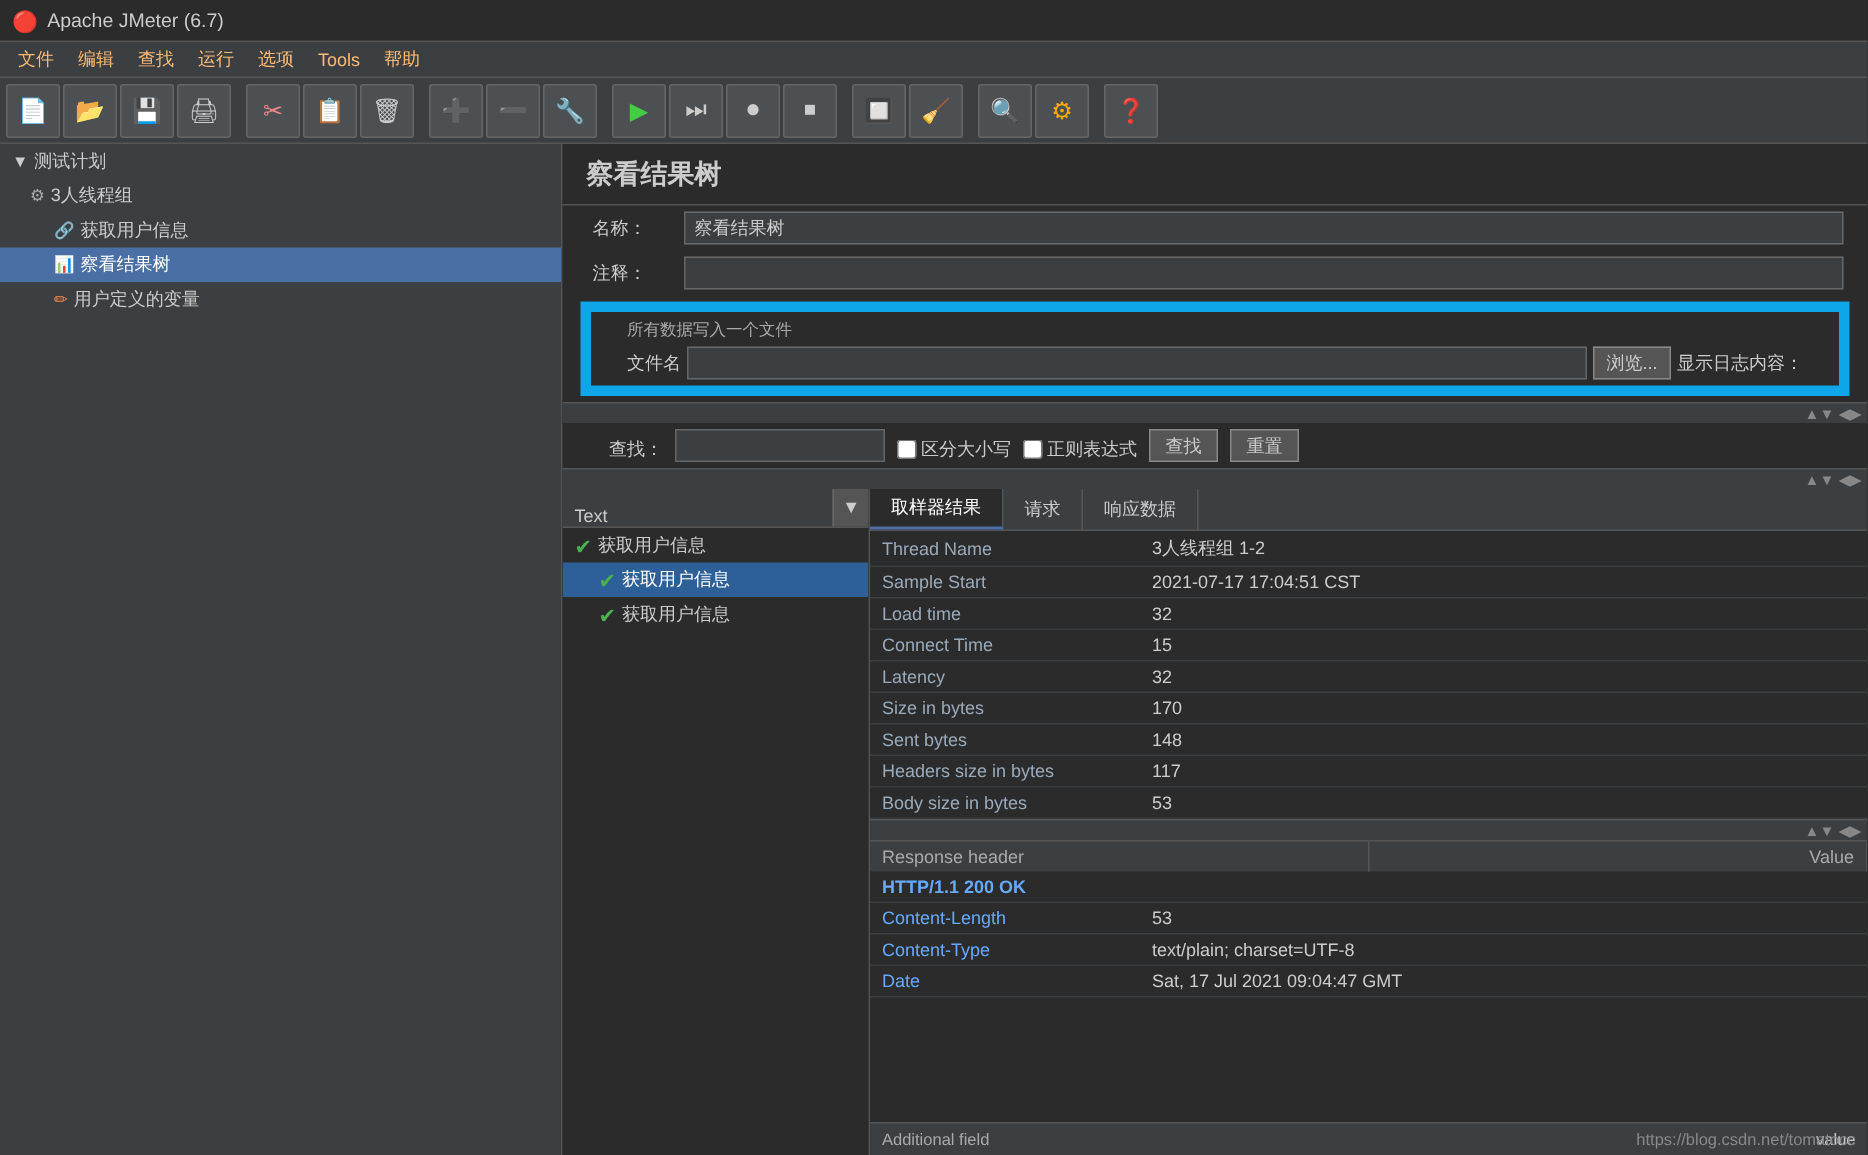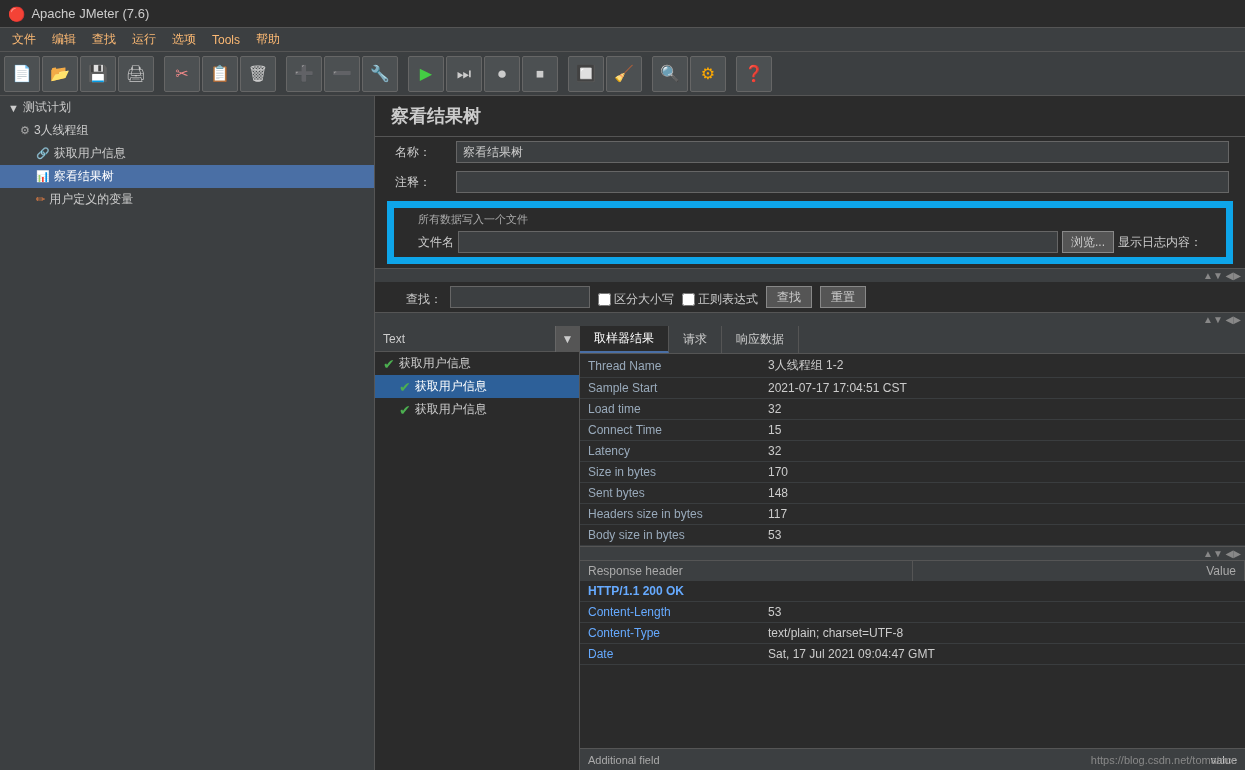--- a/index.html
+++ b/index.html
@@ -54,21 +54,21 @@
     .search-label { color: #ccc; font-size: 12px; }
     .search-input { width: 140px; background: #3c3f41; border: 1px solid #666; color: #ccc; padding: 3px 6px; font-size: 12px; height: 22px; }
     .search-checkbox { display: flex; align-items: center; gap: 3px; color: #ccc; font-size: 12px; }
     .search-btn { background: #555; border: 1px solid #888; color: #ccc; padding: 2px 10px; cursor: pointer; font-size: 12px; height: 22px; }
 
     
     #content-area { flex: 1; display: flex; overflow: hidden; }
 
     
     #tree-panel { width: 205px; border-right: 1px solid #555; display: flex; flex-direction: column; overflow: hidden; }
-    .tree-header { display: flex; align-items: center; background: #3c3f41; border-bottom: 1px solid #555; height: 26px; }
+    .tree-header { display: flex; align-items: flex-end; background: #3c3f41; border-bottom: 1px solid #555; height: 26px; }
     .tree-header-text { flex: 1; padding: 0 8px; font-size: 12px; color: #ccc; }
     .tree-header-arrow { width: 24px; height: 26px; display: flex; align-items: center; justify-content: center; background: #555; border-left: 1px solid #666; cursor: pointer; color: #ccc; }
     .result-tree-items { flex: 1; overflow-y: auto; background: #2b2b2b; }
     .result-item { display: flex; align-items: center; padding: 3px 8px; cursor: pointer; color: #ccc; font-size: 12px; gap: 4px; }
     .result-item.selected { background: #2d6099; color: #fff; }
     .result-item .check-green { color: #4caf50; font-size: 14px; }
     .result-item.indent1 { padding-left: 24px; }
 
     
     #details-panel { flex: 1; display: flex; flex-direction: column; overflow: hidden; }
@@ -103,21 +103,21 @@
 
     
     .scroll-indicator { height: 14px; background: #3c3f41; border-top: 1px solid #555; display: flex; align-items: center; justify-content: flex-end; padding-right: 4px; }
     .tri-arrows { color: #888; font-size: 10px; }
   </style>
 </head>
 <body>
 
 <div id="title-bar">
   <span style="margin-right:6px; font-size:14px;">🔴</span>
-  <span>Apache JMeter (7.6)</span>
+  <span>Apache JMeter (6.7)</span>
 </div>
 
 <div id="menu-bar">
   <span class="menu-item">文件</span>
   <span class="menu-item">编辑</span>
   <span class="menu-item">查找</span>
   <span class="menu-item">运行</span>
   <span class="menu-item">选项</span>
   <span class="menu-item">Tools</span>
   <span class="menu-item">帮助</span>

